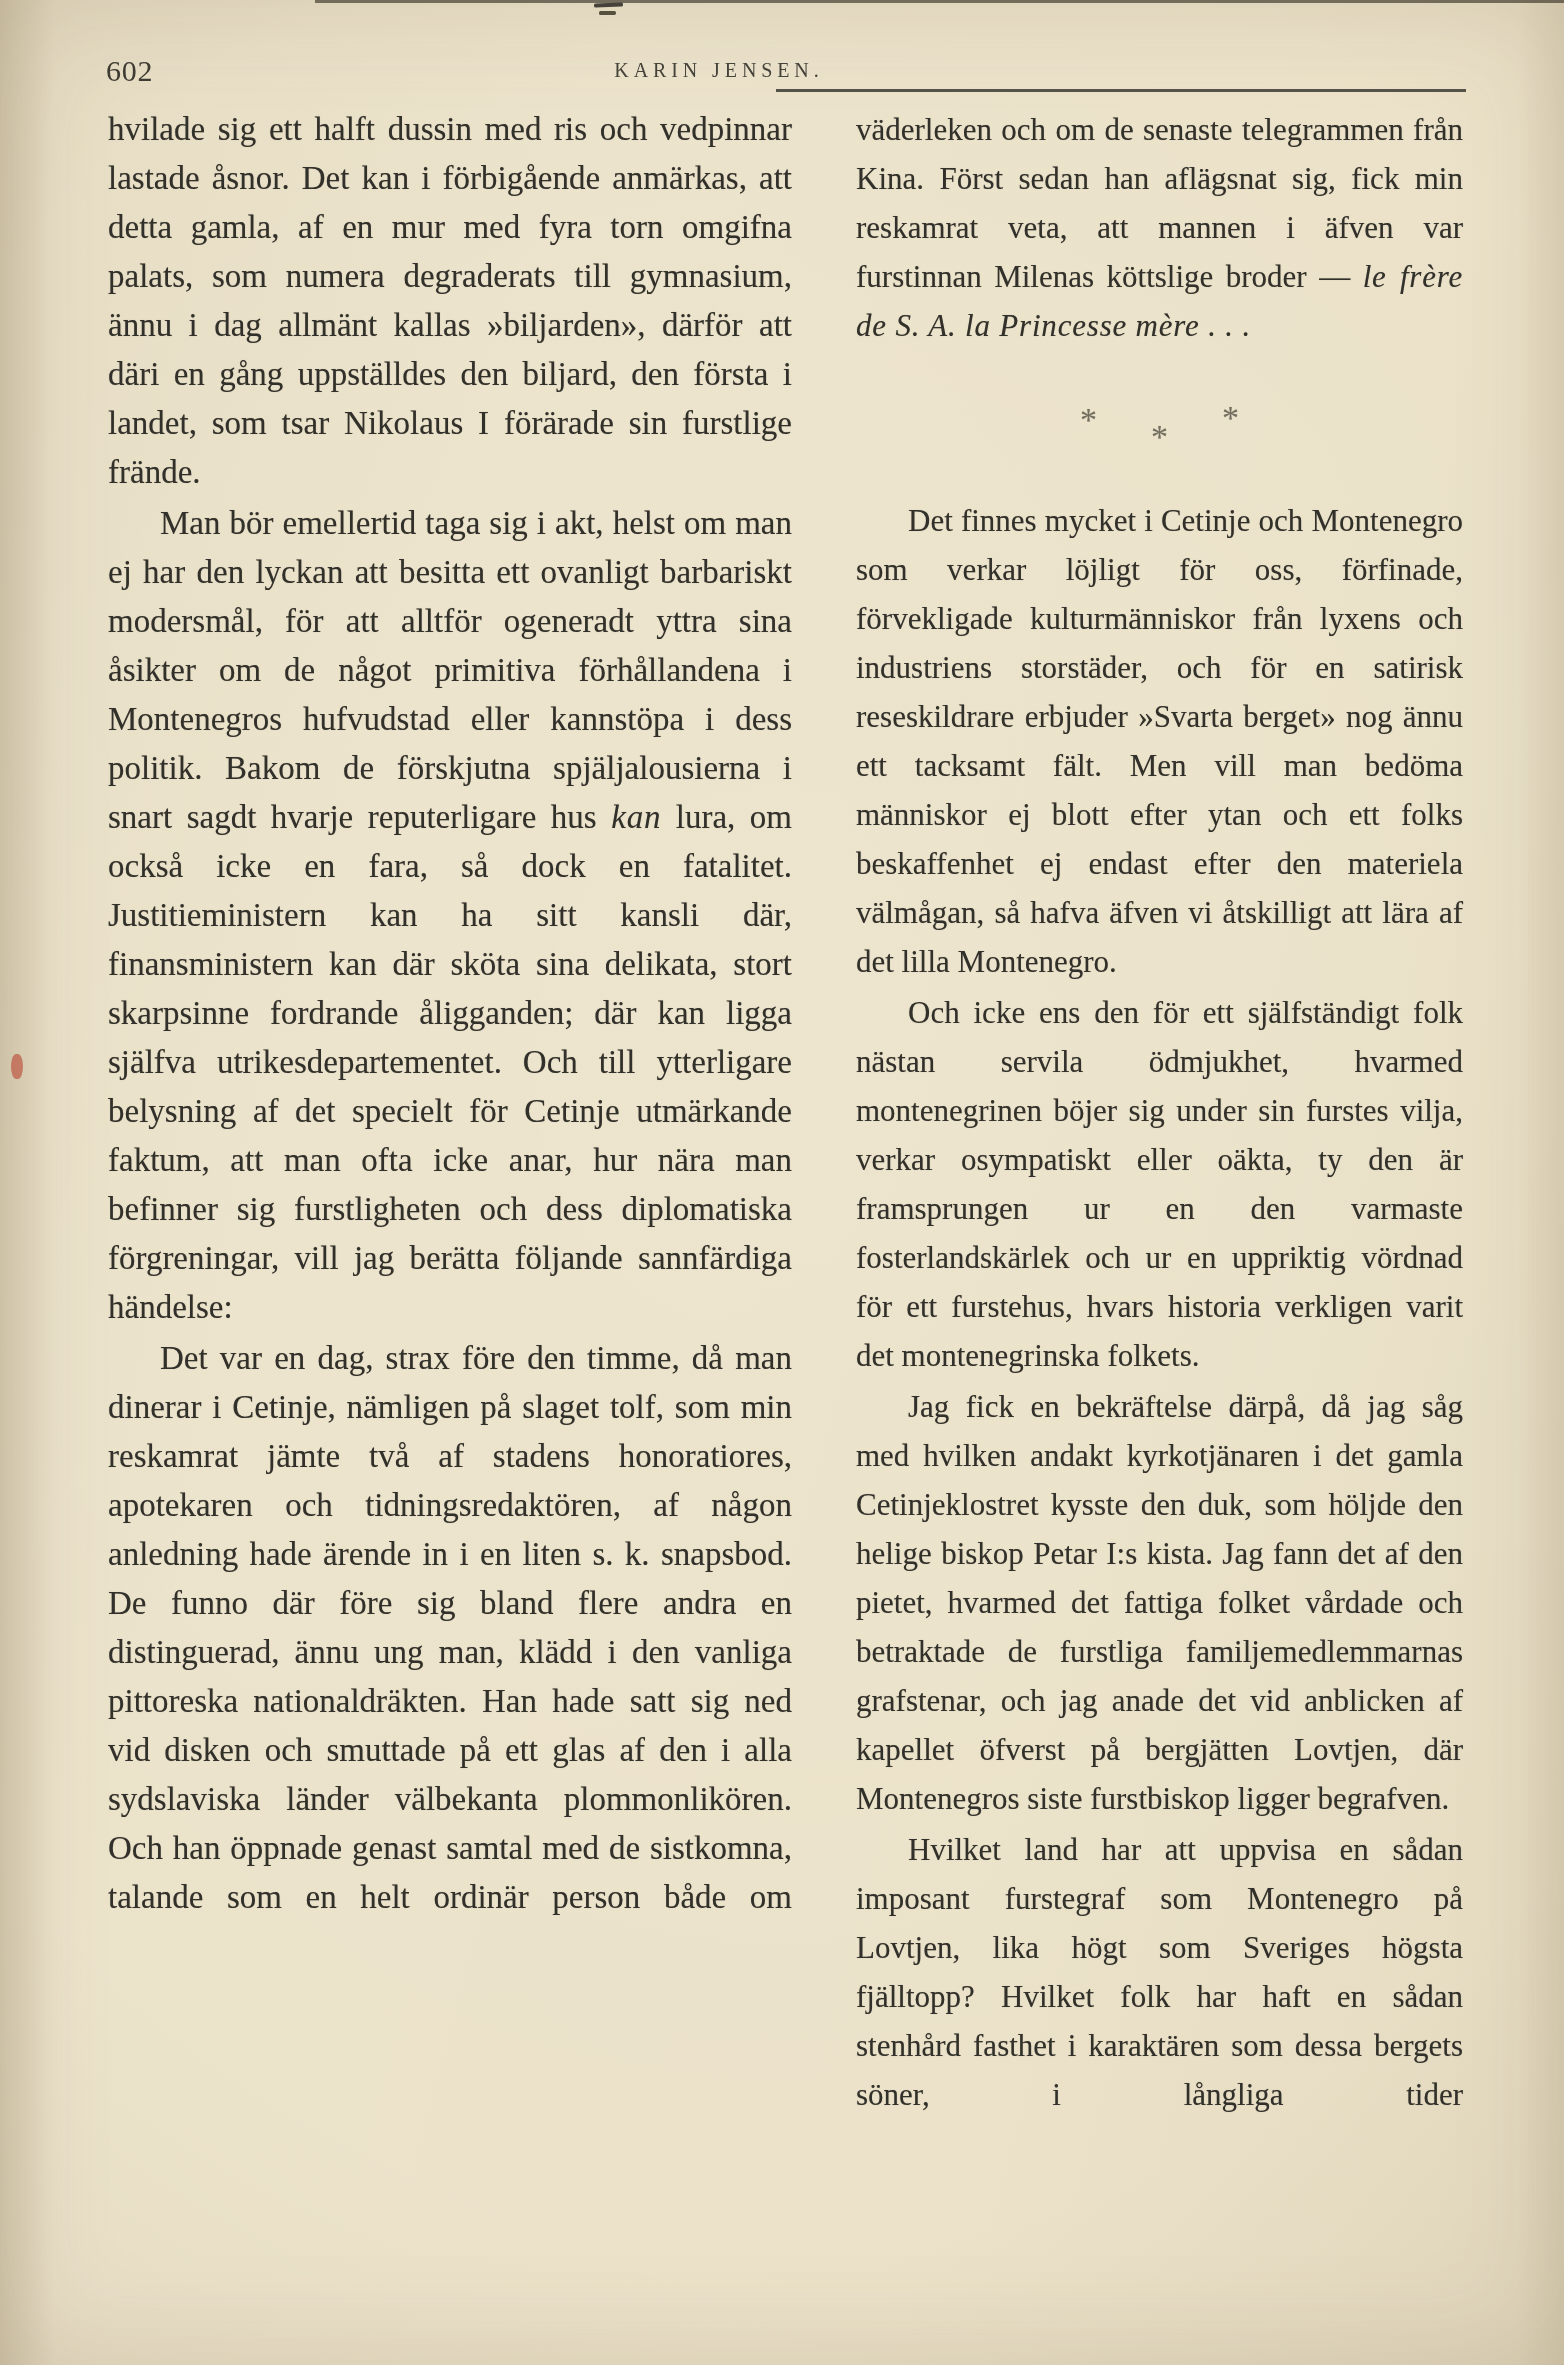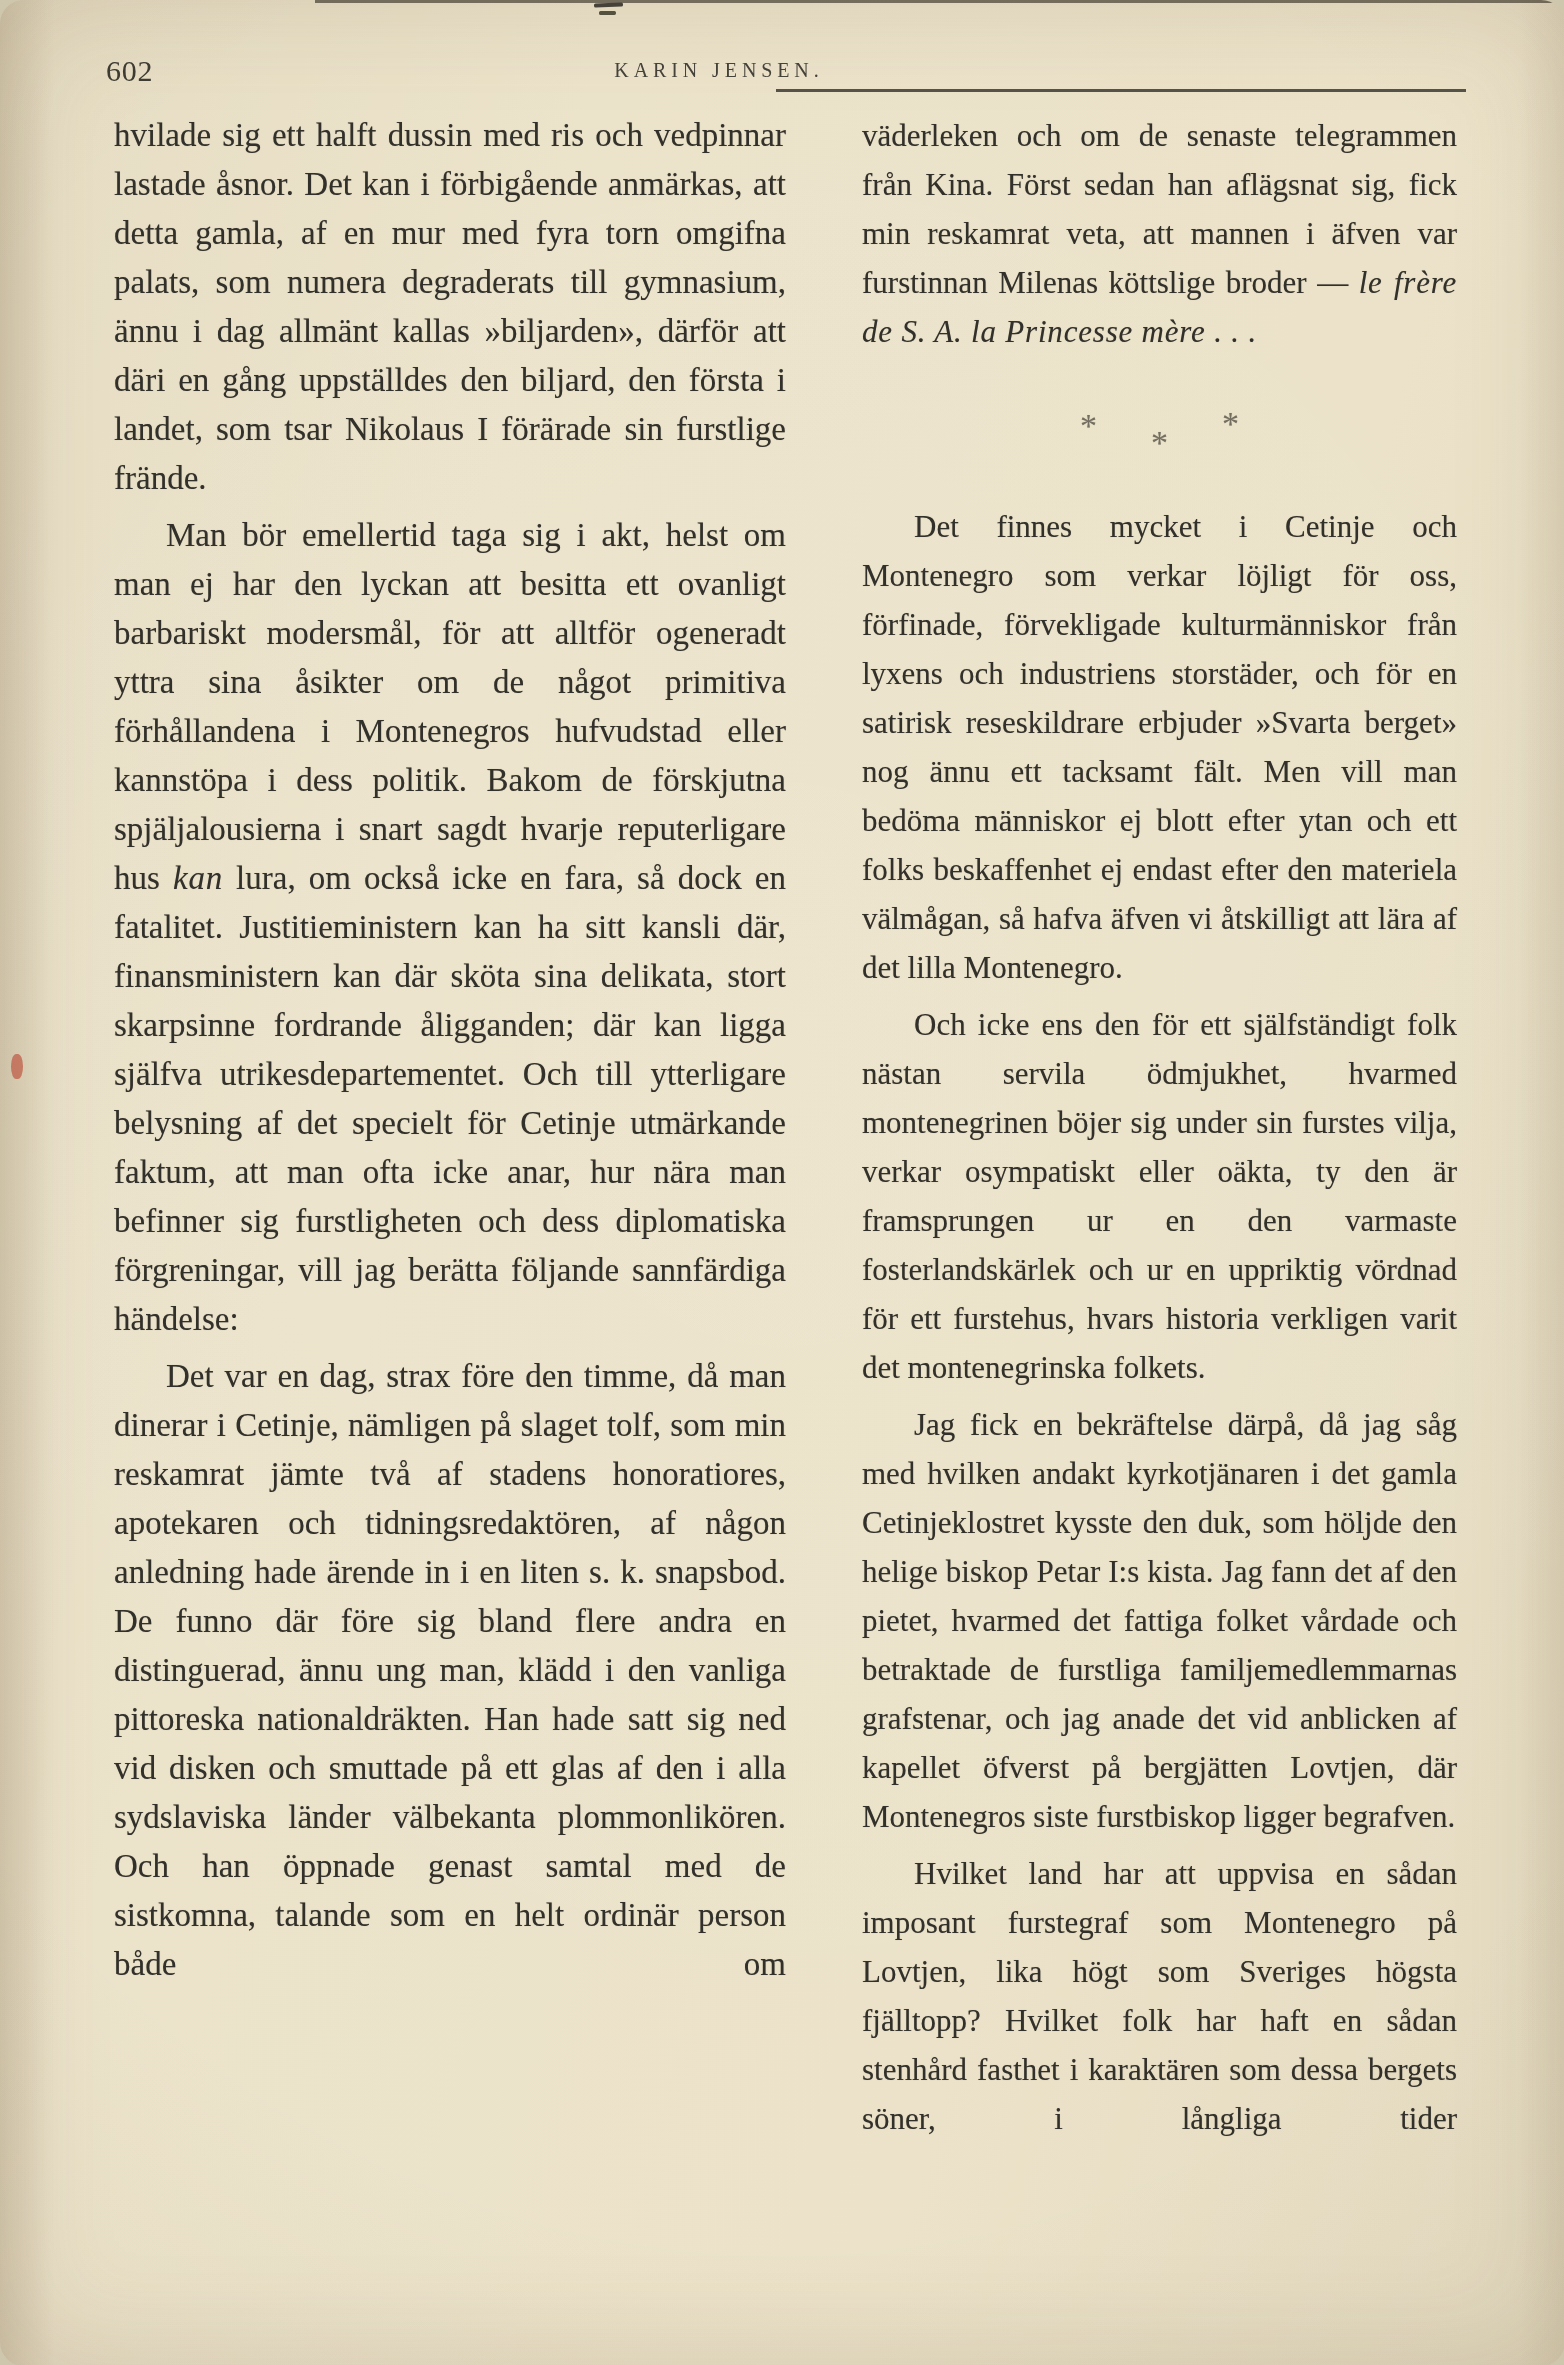--- a/index.html
+++ b/index.html
@@ -9,21 +9,20 @@
   }
   .page {
     position: relative;
     width: 1565px;
     height: 2366px;
     overflow: hidden;
     background: linear-gradient(105deg, #e6ddc4 0%, #ece3cb 28%, #ebe2c9 68%, #e4dbc1 100%);
     box-shadow: inset 0 0 114px rgba(115, 95, 60, 0.18);
     font-family: "Liberation Serif", "DejaVu Serif", serif;
     color: #32302a;
-    border-radius: 24px;
   }
   
   .vignette {
     position: absolute; inset: 0;
     background:
       radial-gradient(120% 90% at 50% 45%, rgba(255,255,255,0.07) 0%, rgba(0,0,0,0) 55%, rgba(90,70,40,0.10) 100%),
       linear-gradient(90deg, rgba(110,85,50,0.16) 0%, rgba(0,0,0,0) 3.5%, rgba(0,0,0,0) 97%, rgba(110,85,50,0.08) 100%);
     pointer-events: none;
   }
   
@@ -64,21 +63,21 @@
   .text-block {
     position: absolute; top: 103px; left: 106px; width: 1359px; height: 2255px;
   }
   .column {
     position: absolute; top: 0;
     text-align: justify;
     text-shadow: 0 0 0.8px rgba(50, 45, 35, 0.35);
   }
   .column-left  { left: 0;     width: 688px; font-size: 33px;   line-height: 49px; }
   .column-right { left: 748px; width: 611px; font-size: 31px; line-height: 49px; }
-  .para { margin: 8px; text-indent: 52px; }
+  .para { margin: 2px; text-indent: 52px; }
   .para.no-indent { text-indent: 0; }
   .para em { font-style: italic; letter-spacing: 0.8px; }
   .para.justify-last { text-align-last: justify; }
   
   .asterism {
     display: flex; justify-content: center; align-items: center;
     margin-top: 39px; margin-bottom: 33px; height: 74px;
     text-indent: 0;
   }
   .ast {

